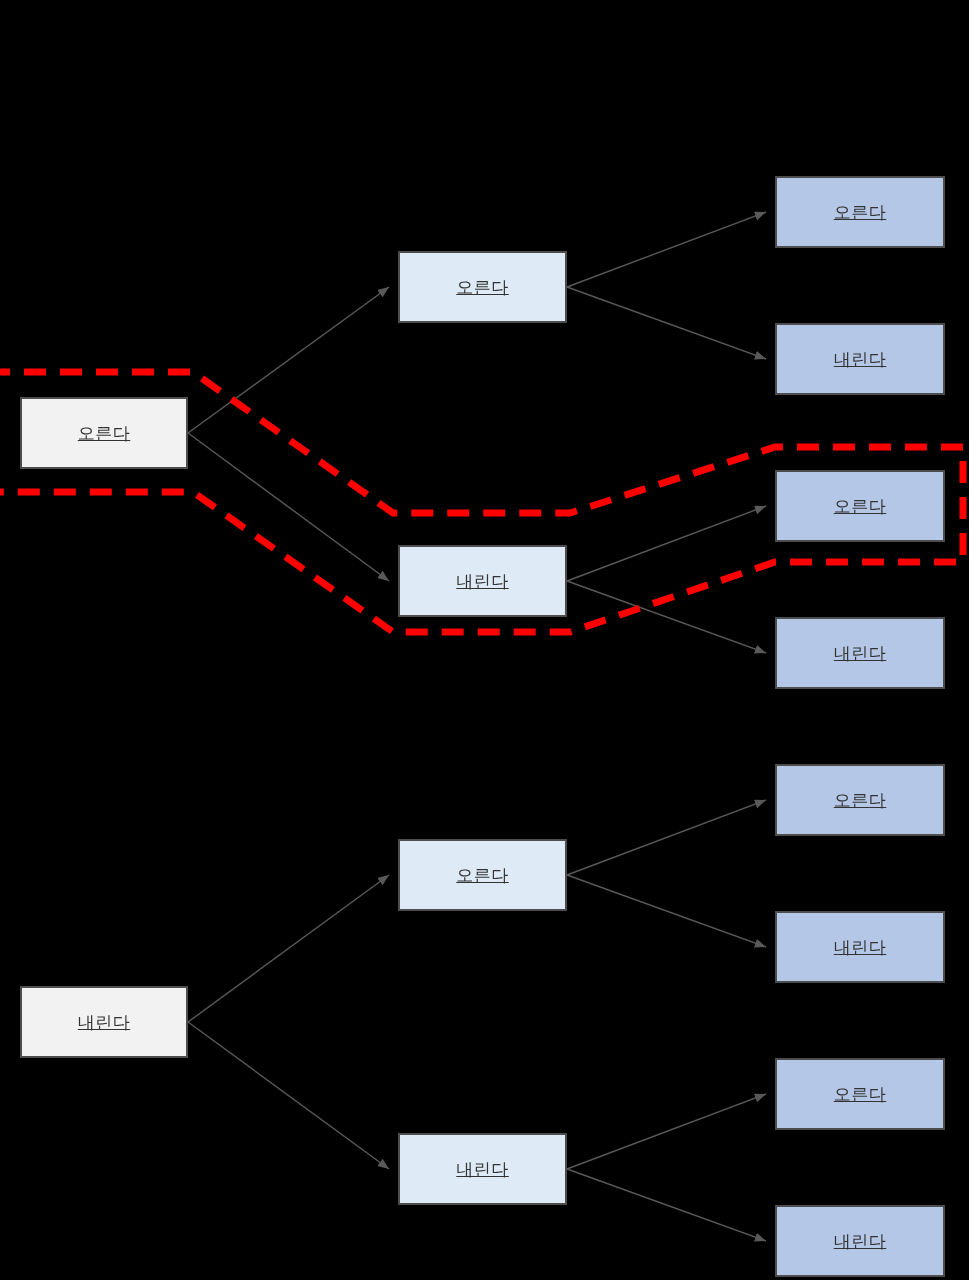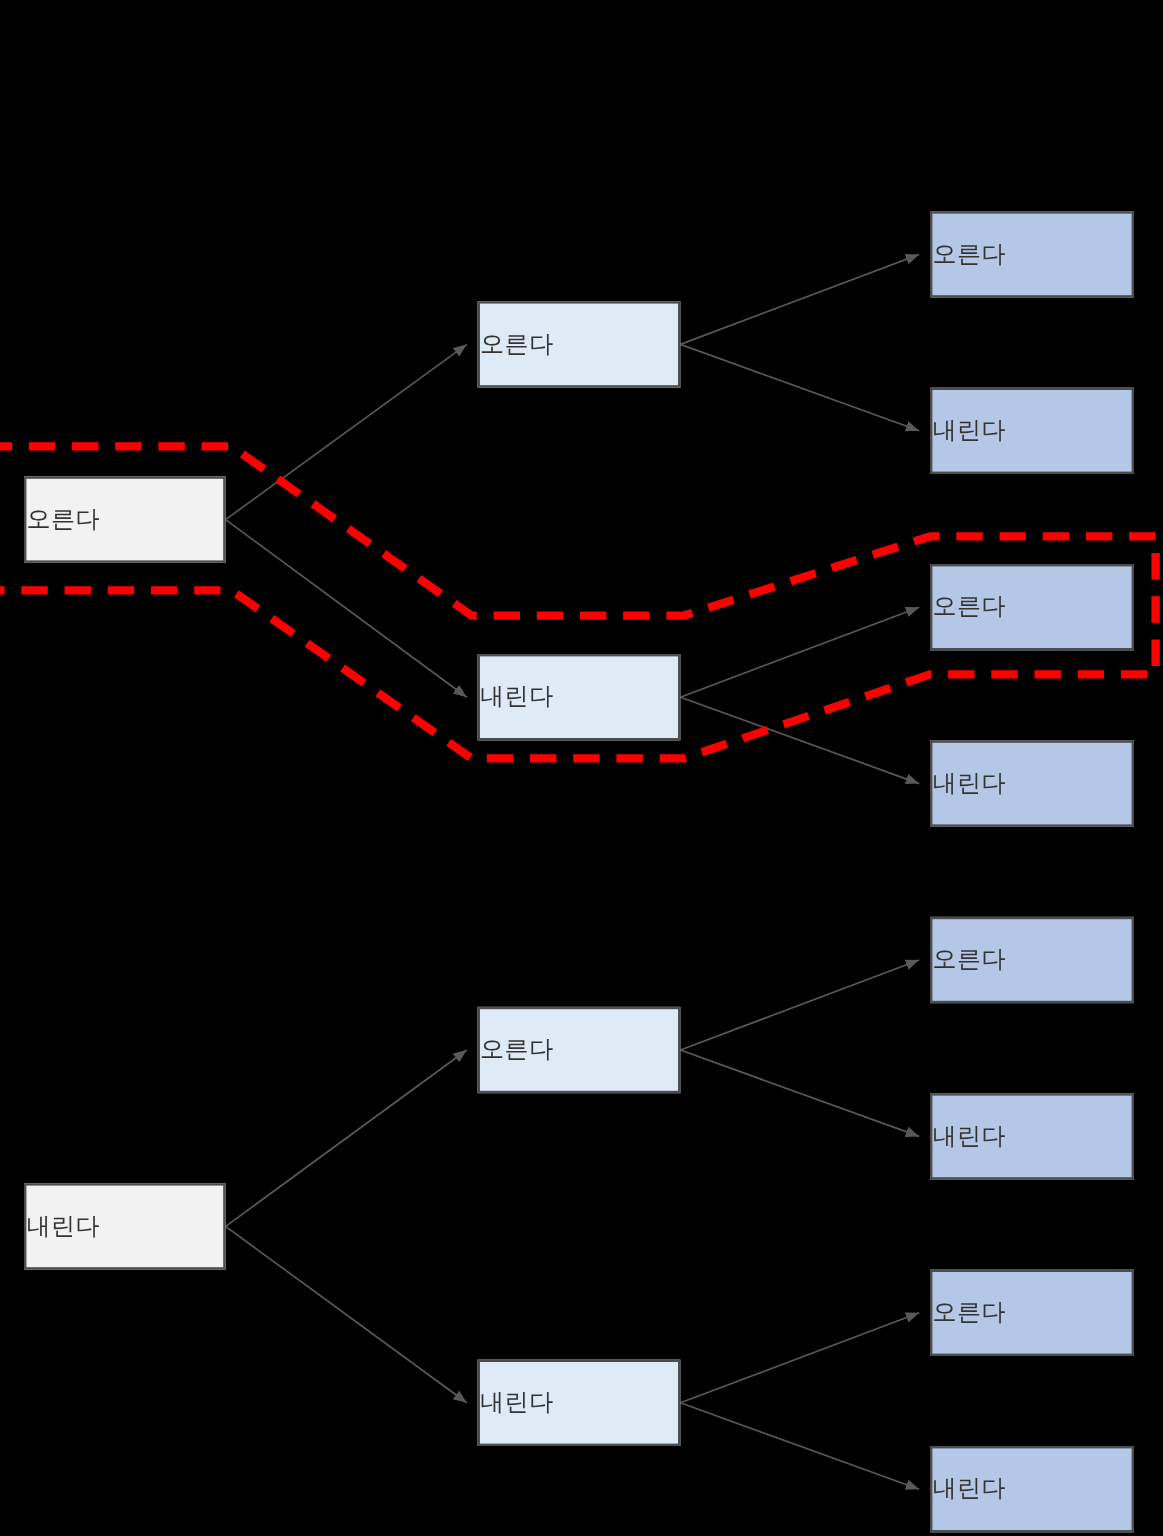--- a/index.html
+++ b/index.html
@@ -21,26 +21,27 @@
     top: 0;
     width: 969px;
     height: 1280px;
     pointer-events: none;
   }
   .node {
     position: absolute;
     box-sizing: border-box;
     display: flex;
     align-items: center;
-    justify-content: flex-start;
+    justify-content: center;
     border: 2px solid #4d4d4d;
-    font-size: 20px;
+    font-size: 17px;
     color: #333333;
     letter-spacing: 0.5px;
     line-height: 1;
+    text-decoration: underline;
   }
   .node.root  { background: #f2f2f2; }
   .node.mid   { background: #deeaf6; }
   .node.leaf  { background: #b4c7e7; }
 </style>
 </head>
 <body>
 
 <div id="canvas" style="background: rgb(0, 0, 0);">
 

